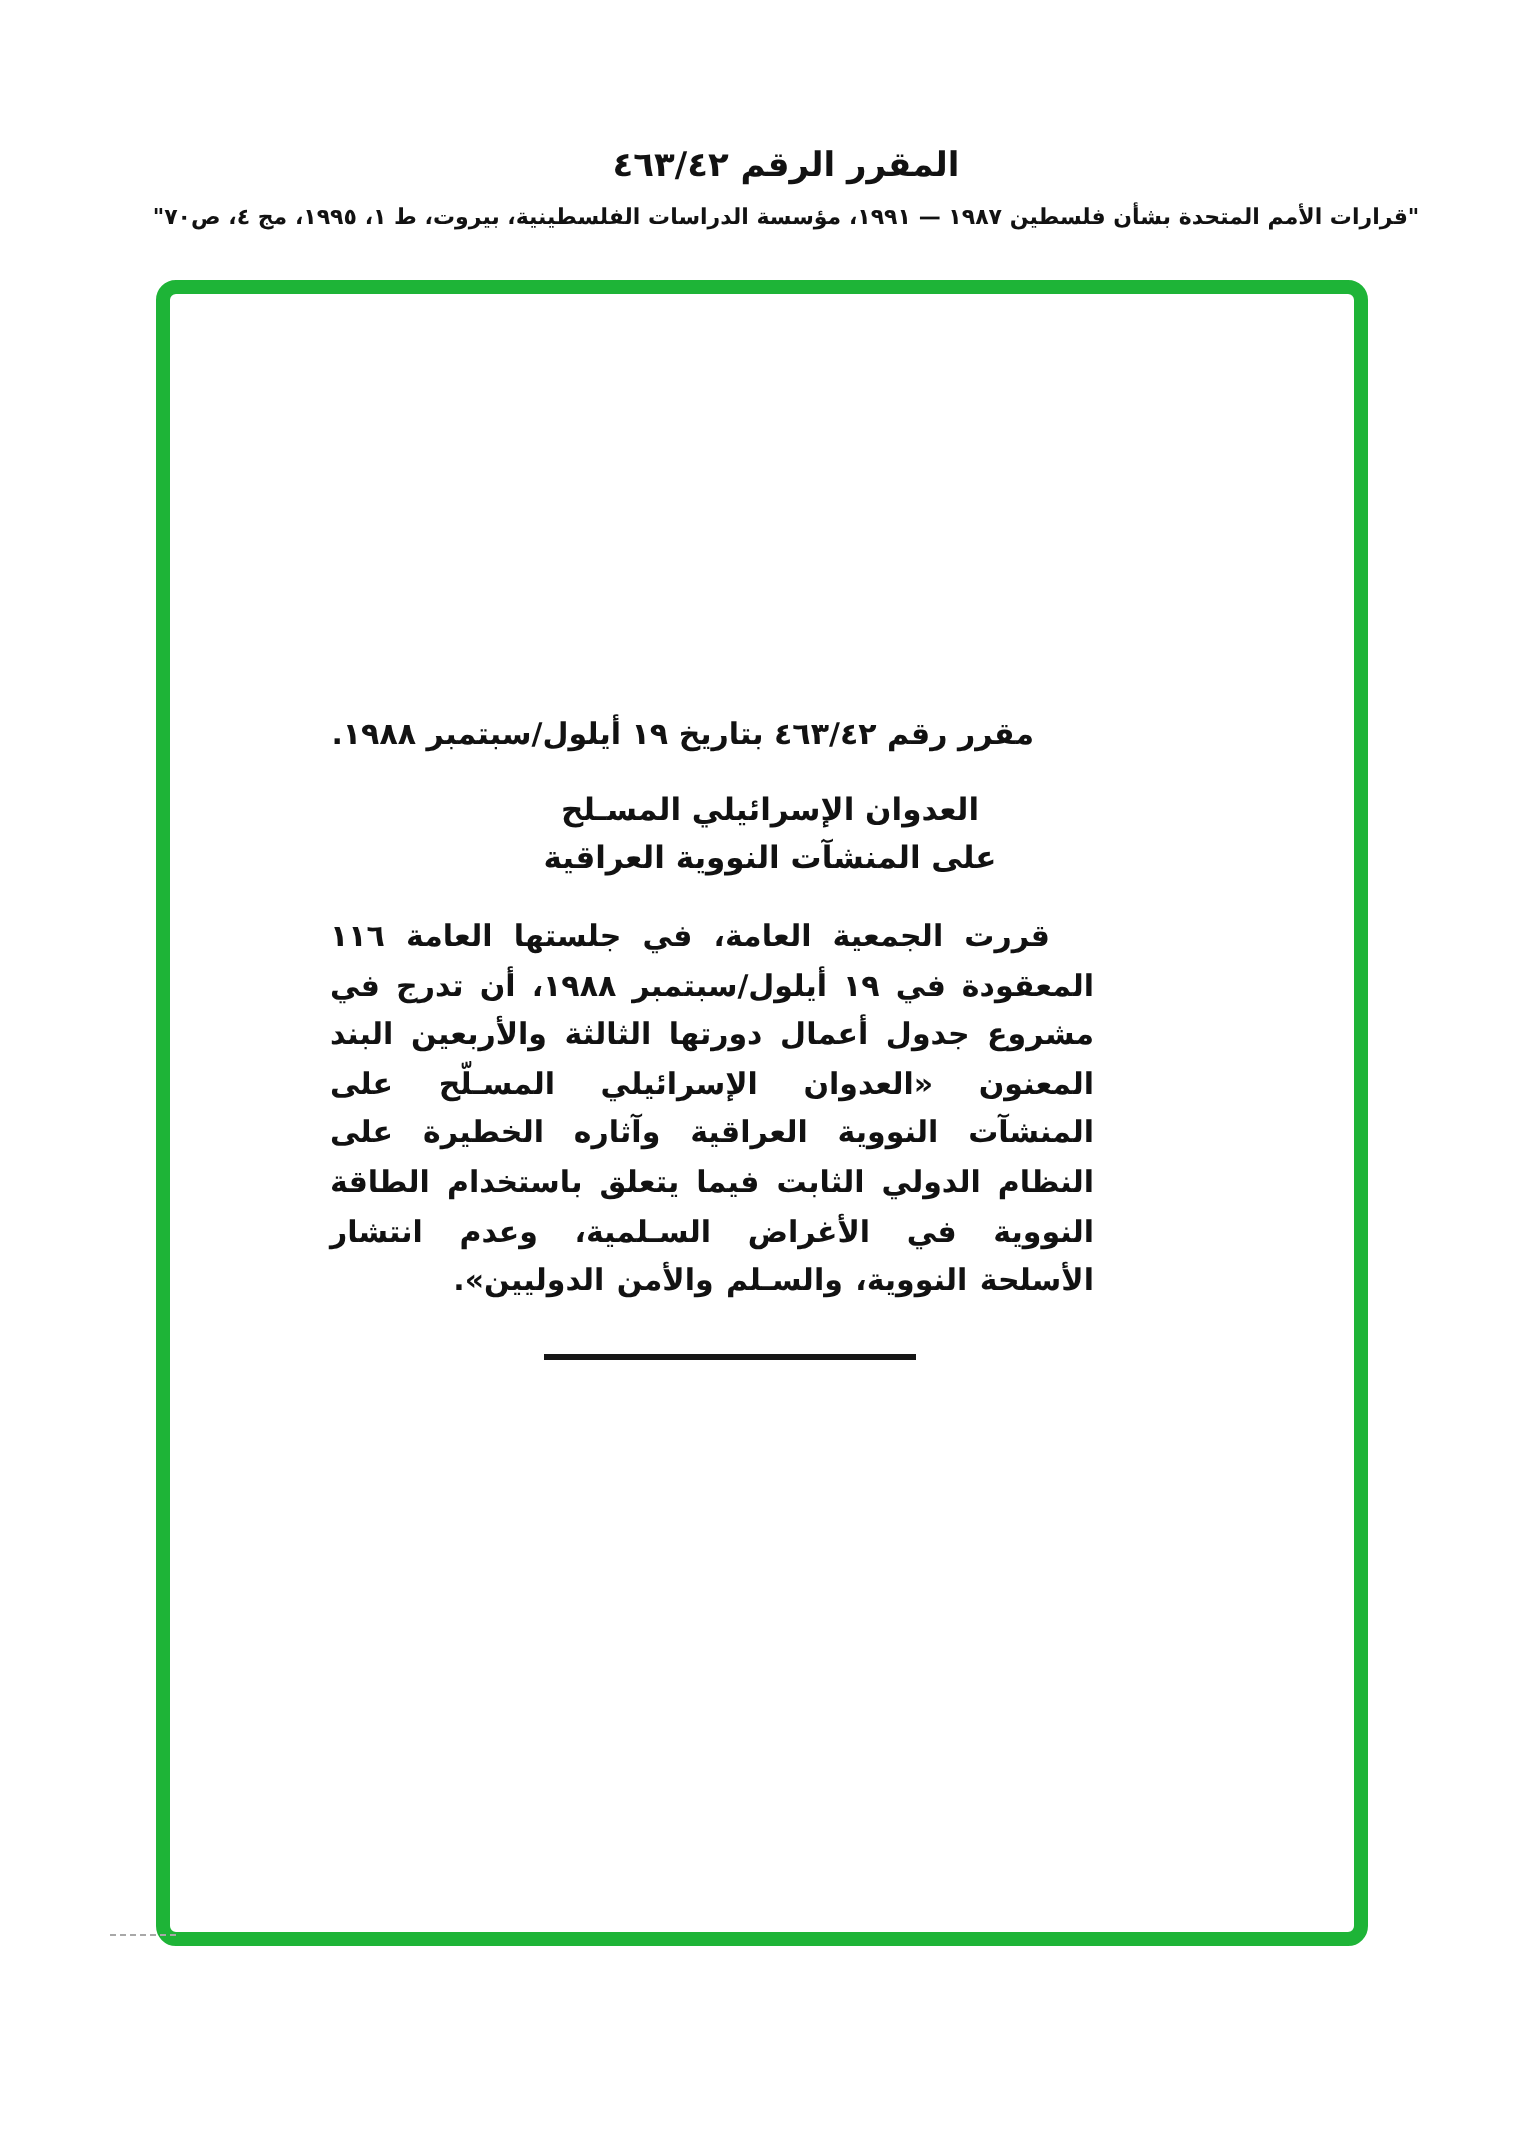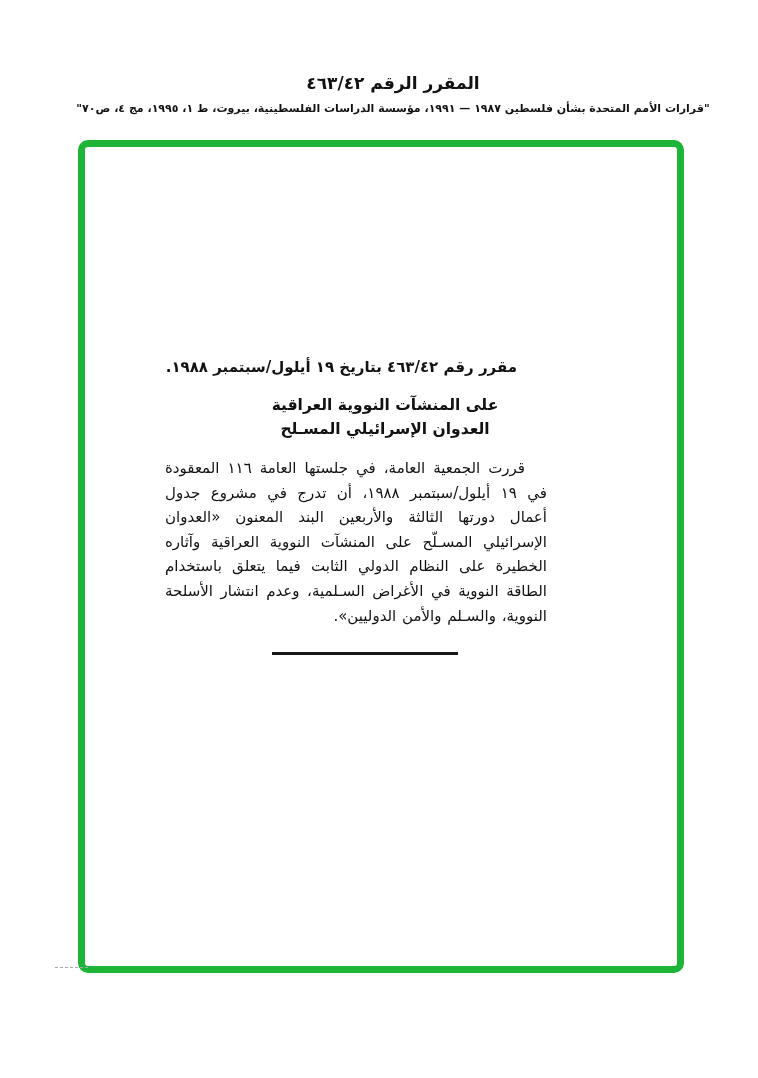--- a/index.html
+++ b/index.html
@@ -69,21 +69,21 @@
     left: 29px;
     text-align: center;
     font-size: 15.5px;
     font-weight: bold;
     line-height: 24px;
   }
 
   .decision-body {
     margin-top: 15px;
     font-size: 15px;
-    font-weight: 400;
+    font-weight: 700;
     line-height: 24.6px;
     text-align: justify;
     text-indent: 22px;
     word-spacing: 1px;
   }
 
   .decision-closing {
     margin-top: 3px;
     width: 230px;
     margin-right: 124px;
@@ -119,22 +119,22 @@
 
 <div class="page-header">
   <div class="hdr-title">المقرر الرقم ٤٦٣/٤٢</div>
   <div class="hdr-citation">"قرارات الأمم المتحدة بشأن فلسطين ١٩٨٧ — ١٩٩١، مؤسسة الدراسات الفلسطينية، بيروت، ط ١، ١٩٩٥، مج ٤، ص٧٠"</div>
 </div>
 
 <div class="highlight-frame">
   <div class="decision-date-line">مقرر رقم ٤٦٣/٤٢ بتاريخ ١٩ أيلول/سبتمبر ١٩٨٨.</div>
 
   <div class="decision-title">
+    <div>العدوان الإسرائيلي المسـلح</div>
     <div>على المنشآت النووية العراقية</div>
-    <div>العدوان الإسرائيلي المسـلح</div>
   </div>
 
   <div class="decision-body">قررت الجمعية العامة، في جلستها العامة ١١٦ المعقودة في ١٩ أيلول/سبتمبر ١٩٨٨، أن تدرج في مشروع جدول أعمال دورتها الثالثة والأربعين البند المعنون «العدوان الإسرائيلي المسـلّح على المنشآت النووية العراقية وآثاره الخطيرة على النظام الدولي الثابت فيما يتعلق باستخدام الطاقة النووية في الأغراض السـلمية، وعدم انتشار الأسلحة النووية، والسـلم والأمن الدوليين».</div>
 
 
   <div class="footnote-divider"></div>
 </div>
 
 <div class="page-edge-mark"></div>
 

